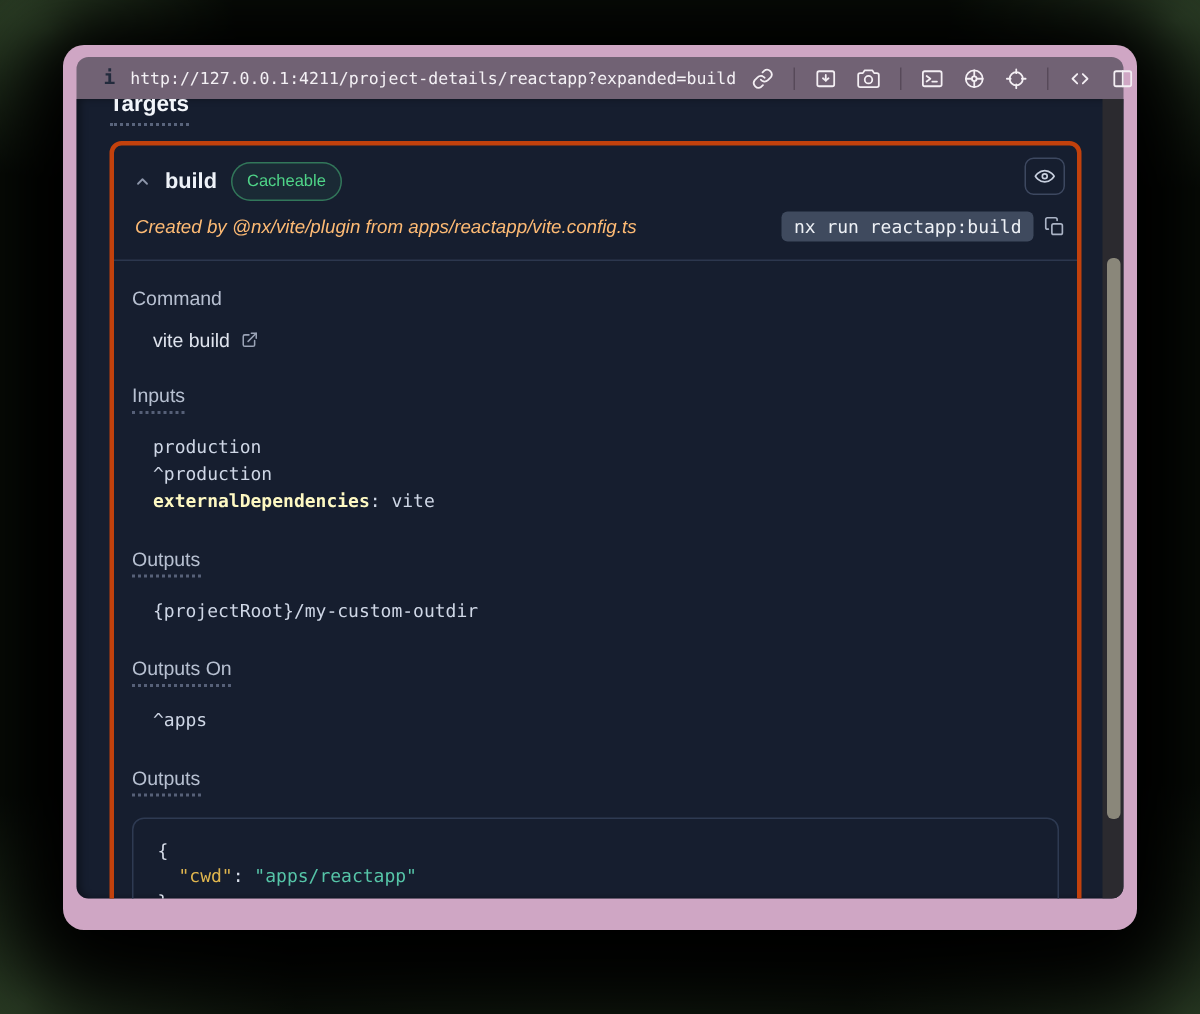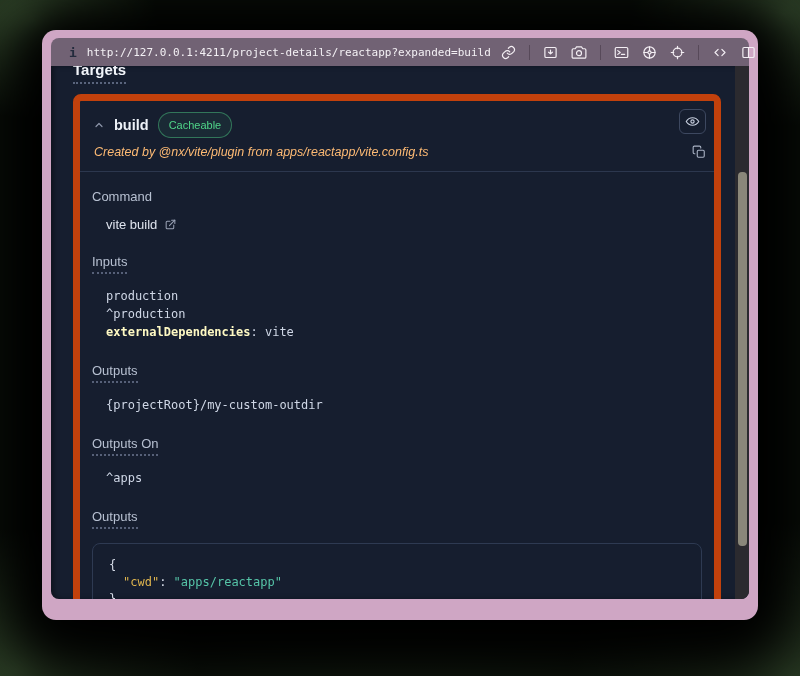--- a/index.html
+++ b/index.html
@@ -41,21 +41,21 @@
   .viewport{
     position:relative;height:533px;background:#161e2f;border-radius:0 0 8px 8px;
     overflow:hidden;box-shadow:inset 3px 0 5px rgba(0,0,0,.35);
   }
   .content{padding:0 28px 0 22px;}
   .page-title{
     margin:-5px 0 0;font-size:15px;font-weight:700;color:#f2f5fa;
     border-bottom:2px dotted #59647c;padding-bottom:4px;width:fit-content;
   }
   .card{
-    border:7px solid #c2410c;border-radius:8px;margin-top:10px;position:relative;
+    border:3px solid #c2410c;border-radius:8px;margin-top:10px;position:relative;
   }
   .card-head{
     display:flex;align-items:center;gap:9px;padding:11px 14px 2px 13px;
   }
   .chev{color:#8d96aa;display:inline-flex;cursor:pointer;}
   .target-title{font-size:14.5px;font-weight:700;color:#eef2f8;}
   .badge{
     font-size:11px;color:#4fd488;border:1px solid rgba(79,212,136,.45);
     background:rgba(79,212,136,.07);border-radius:999px;padding:6px 10px;
   }
@@ -193,20 +193,21 @@
               <svg width="15" height="15" viewBox="0 0 24 24" fill="none" stroke="currentColor" stroke-width="1.8" stroke-linecap="round" stroke-linejoin="round">
                   <path d="M2 12s3.5-6 10-6 10 6 10 6-3.5 6-10 6-10-6-10-6z"></path>
                   <circle cx="12" cy="12" r="2.6"></circle>
                 </svg>
             </span>
           </button>
         </div>
         <div class="card-sub">
           <span class="created-by">Created by @nx/vite/plugin from apps/reactapp/vite.config.ts</span>
           <span class="sub-right">
+            <span class="chip">nx run reactapp:build</span>
             <button class="copy-btn">
               <svg width="14" height="14" viewBox="0 0 24 24" fill="none" stroke="currentColor" stroke-width="1.9" stroke-linecap="round" stroke-linejoin="round">
                   <rect x="9" y="9" width="12" height="12" rx="2"></rect>
                   <path d="M5 15H4a2 2 0 0 1-2-2V4a2 2 0 0 1 2-2h9a2 2 0 0 1 2 2v1"></path>
                 </svg>
             </button>
           </span>
         </div>
         <div class="divider"></div>
         <div class="card-body">

